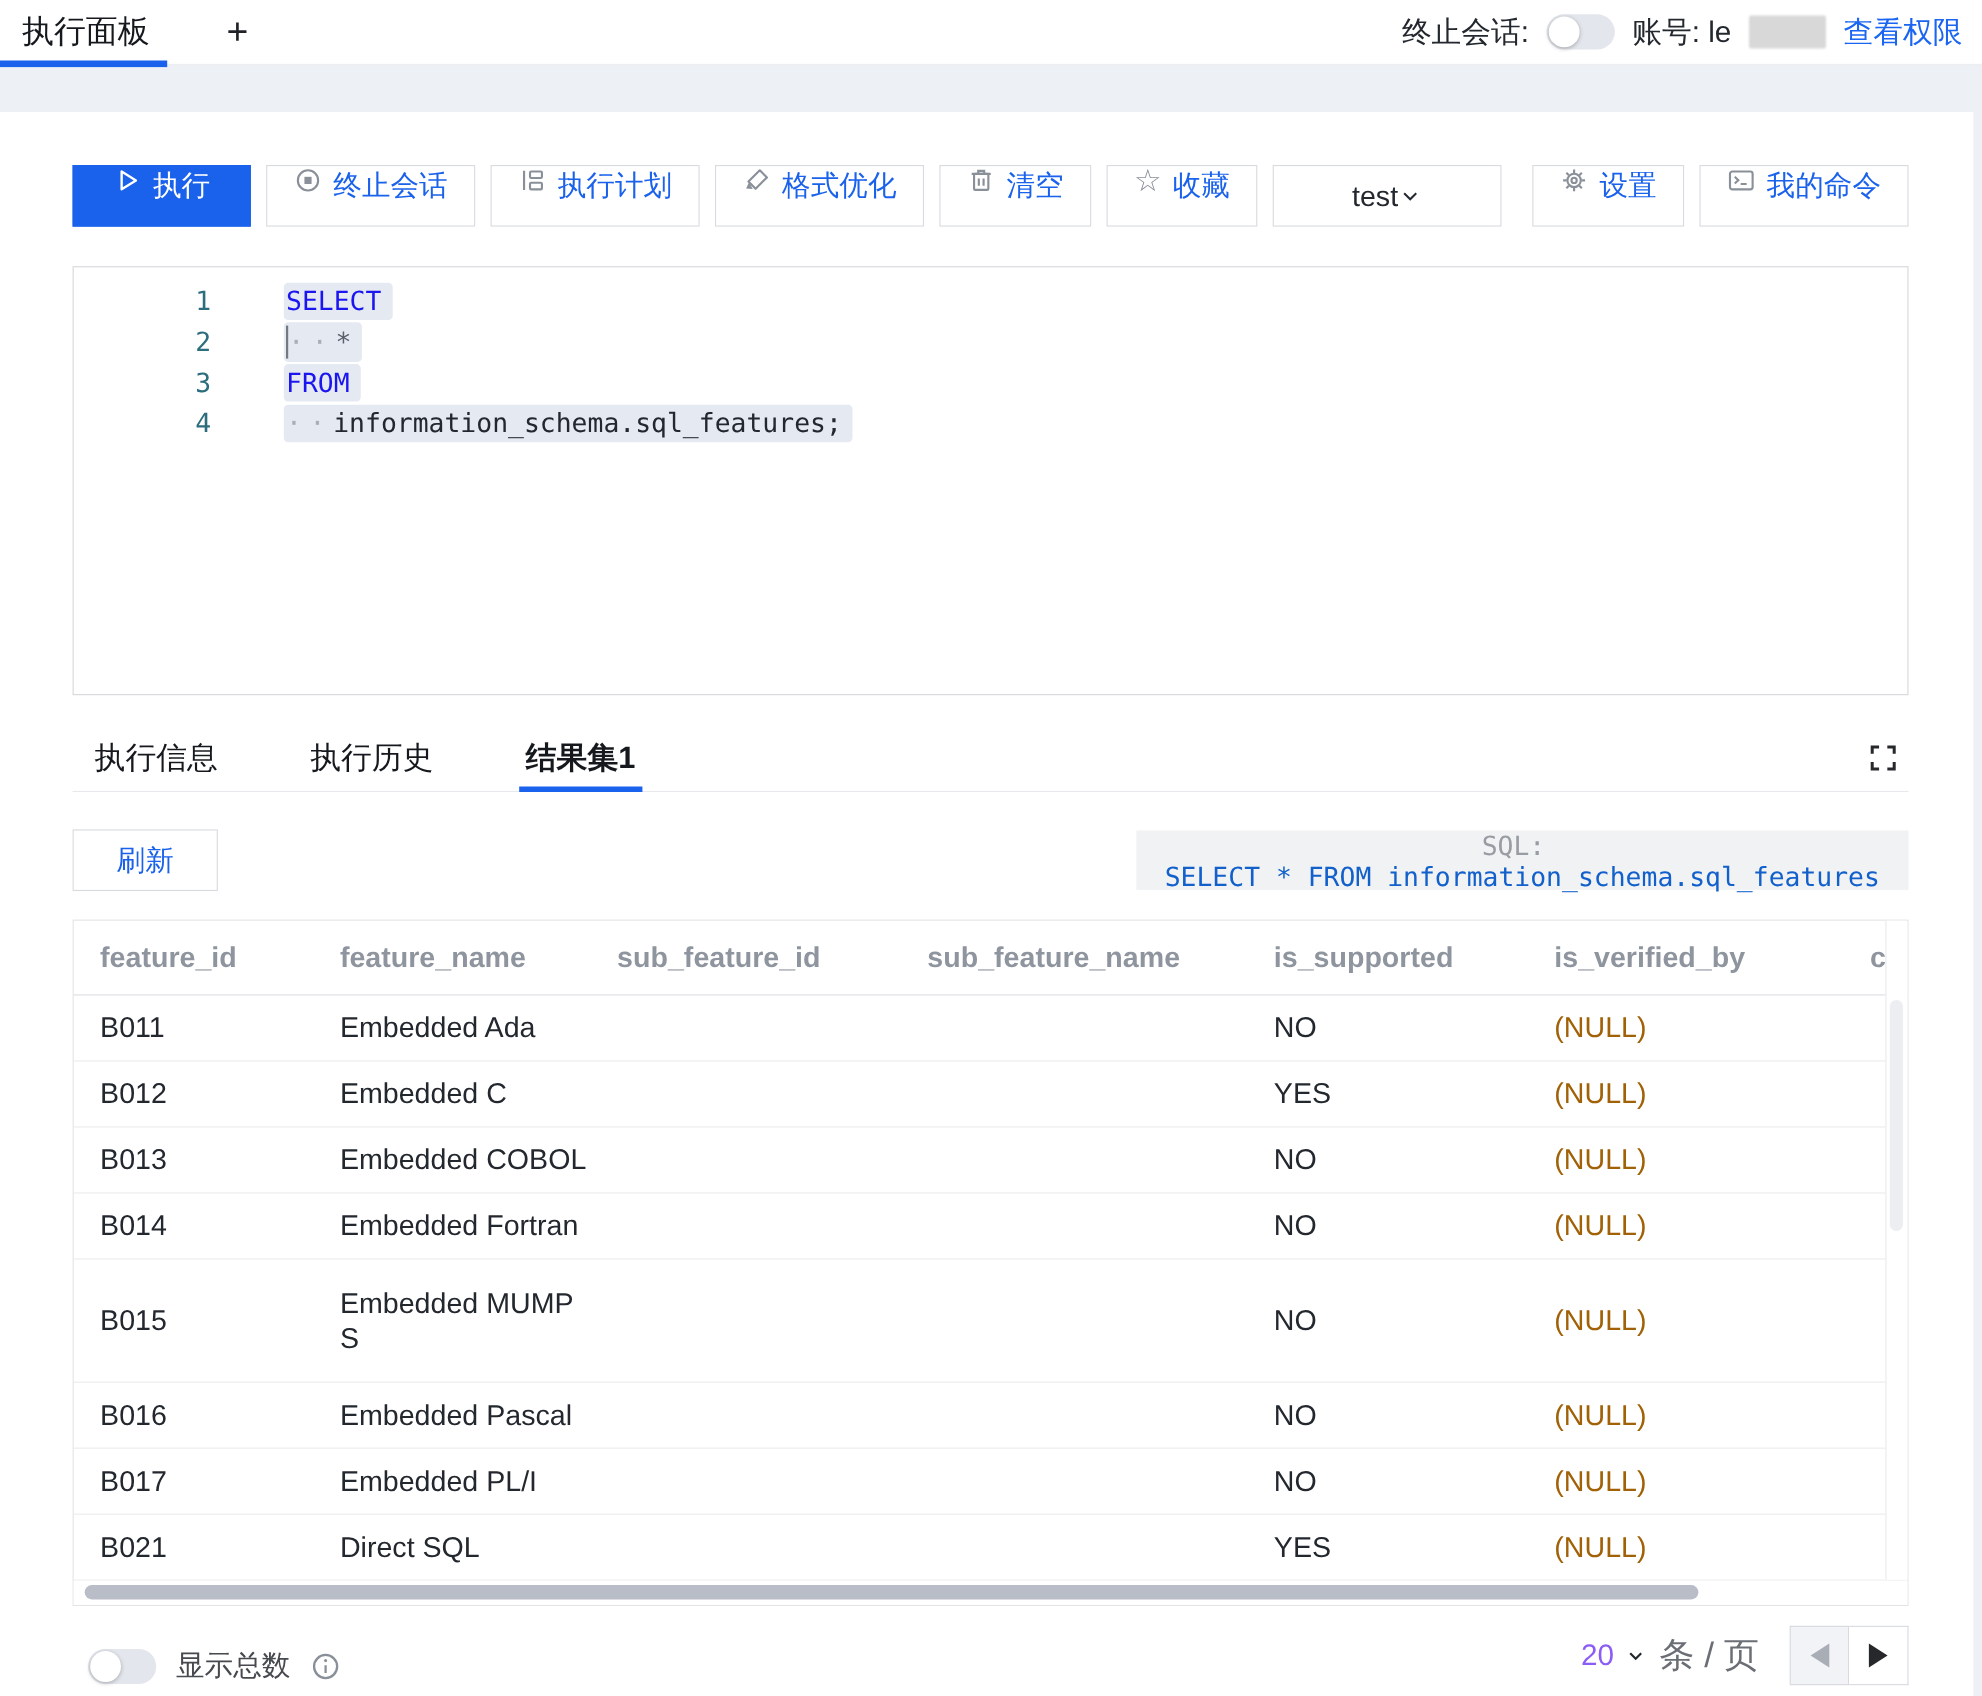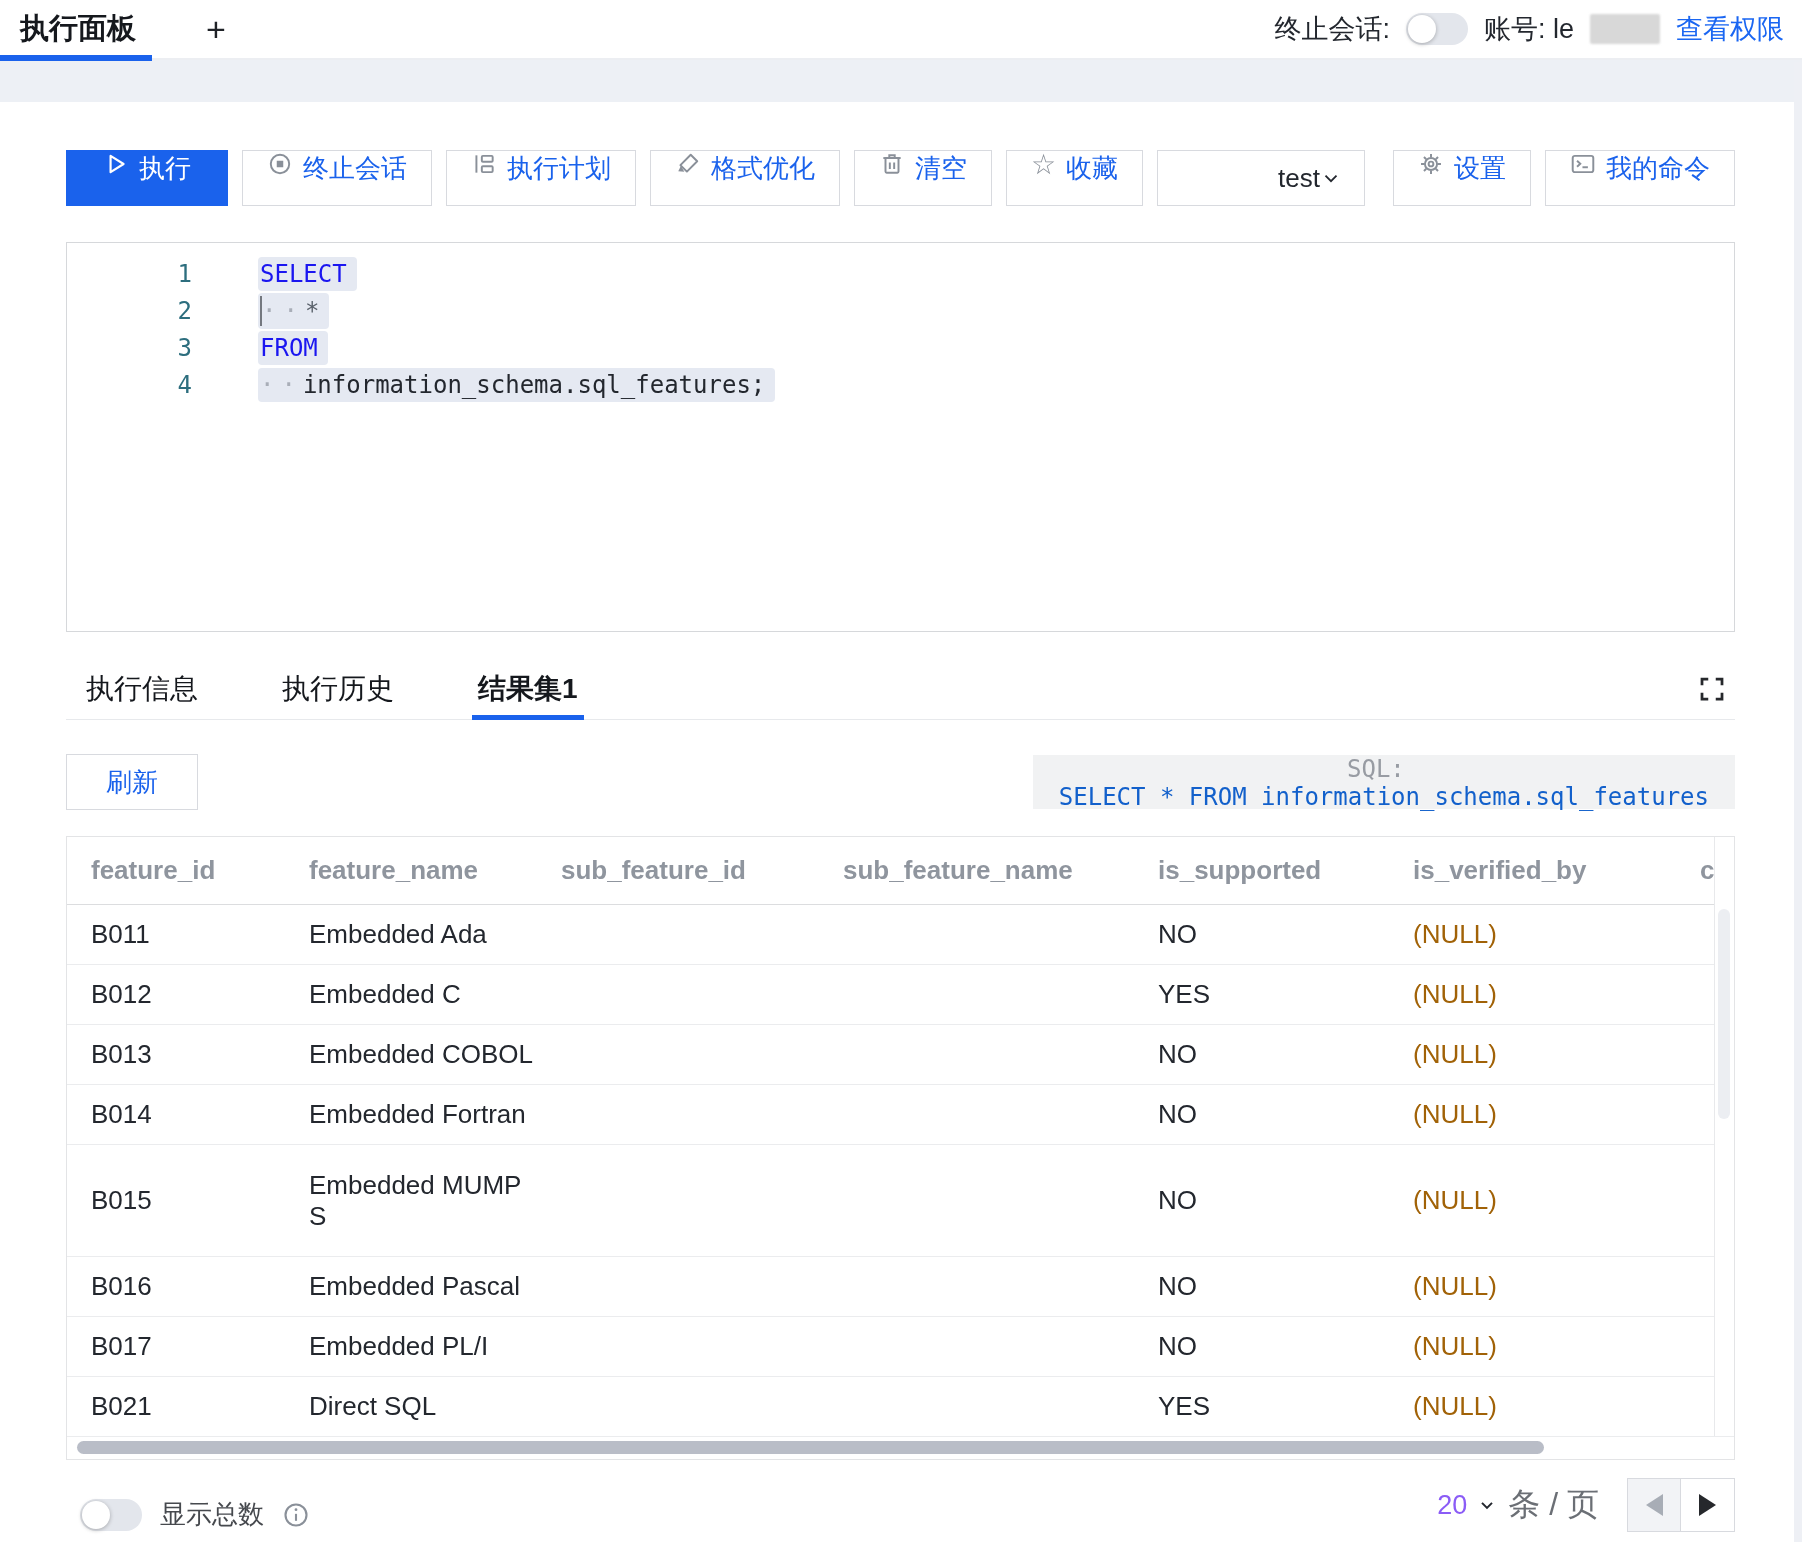--- a/index.html
+++ b/index.html
@@ -3,21 +3,21 @@
 <meta charset="utf-8">
 <style>
   * { margin:0; padding:0; box-sizing:border-box; }
   body { background:#fff; }
   .page { width:1802px; height:1542px; position:relative; overflow:hidden;
           font-family:"Liberation Sans", sans-serif; background:#fff; color:#23272e; }
 
   
   .topbar { height:60px; display:flex; align-items:center; background:#fff; position:relative;
             border-bottom:2px solid #eceef2; }
-  .tab-title { margin-left:20px; font-size:29px; font-weight:700; color:#15181d; }
+  .tab-title { margin-left:20px; font-size:29px; font-weight:400; color:#15181d; }
   .tab-underline { position:absolute; left:0; top:55px; width:152px; height:6px; background:#1a62ec; }
   .new-tab { margin-left:70px; font-size:34px; color:#1f2227; font-weight:400; cursor:pointer; line-height:1; }
   .topbar-right { margin-left:auto; display:flex; align-items:center; gap:16px; margin-right:18px; font-size:27px; color:#23272e; }
   .toggle { width:62px; height:32px; border-radius:16px; background:#e3e6ec; position:relative; cursor:pointer; flex:0 0 auto; }
   .toggle .knob { position:absolute; left:2px; top:2px; width:28px; height:28px; border-radius:50%;
                   background:#fff; box-shadow:0 1px 4px rgba(0,0,0,.28); }
   .redacted { width:70px; height:30px; background:#d8d8d8; border-radius:2px; filter:blur(1px); }
   .link { color:#1a66f2; cursor:pointer; }
 
   .band { height:42px; background:#edf0f5; }
@@ -25,21 +25,21 @@
 
   
   .panel { padding:48px 67px 0 66px; background:#fff; }
 
   .toolbar { display:flex; gap:14px; height:56px; }
   .btn { display:inline-flex; justify-content:center; gap:10px;
          border:1px solid #d8dadf; background:#fff; color:#1a62ec; font-size:26px;
          padding:0 24px; cursor:pointer; white-space:nowrap; }
   .btn-primary { background:#1a62ec; border-color:#1a62ec; color:#fff; padding:0 36px; }
   .btn .icn { display:inline-flex; }
-  .select { width:240px; display:inline-flex; justify-content:flex-end; align-items:center;
+  .select { width:240px; display:inline-flex; justify-content:center; align-items:center;
             border:1px solid #d8dadf; color:#23272e; font-size:26px; padding:0 22px; cursor:pointer; background:#fff; }
   .flex-spacer { flex:1; }
   .star-glyph { font-size:28px; color:#8a9099; line-height:1; }
 
   
   .editor { margin-top:36px; border:1px solid #d6d8db; height:390px; background:#fff;
             font-family:"DejaVu Sans Mono", monospace; font-size:24px; padding-top:12px; cursor:text; }
   .ed-line { display:flex; height:37px; align-items:center; }
   .ln { width:125px; text-align:right; color:#2d6e7e; flex:0 0 auto; }
   .code { margin-left:66px; display:inline-flex; align-items:center; }

